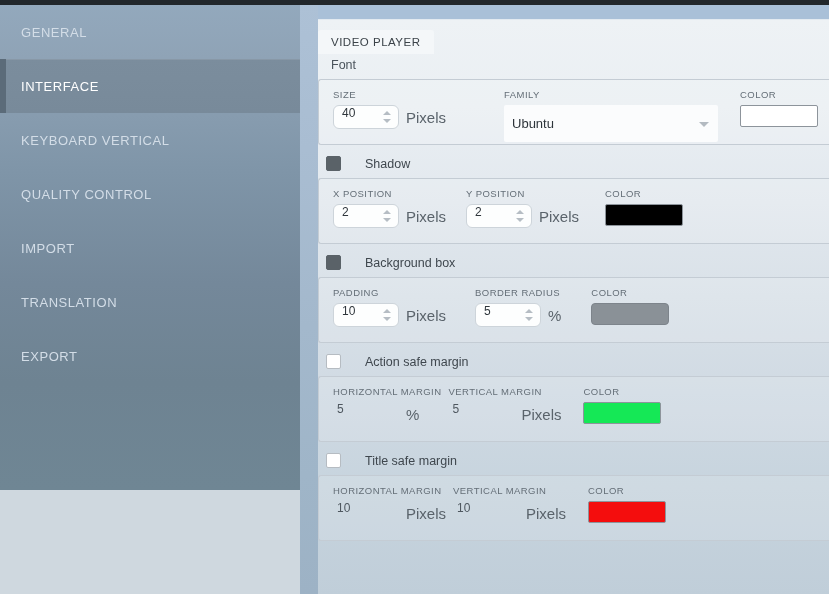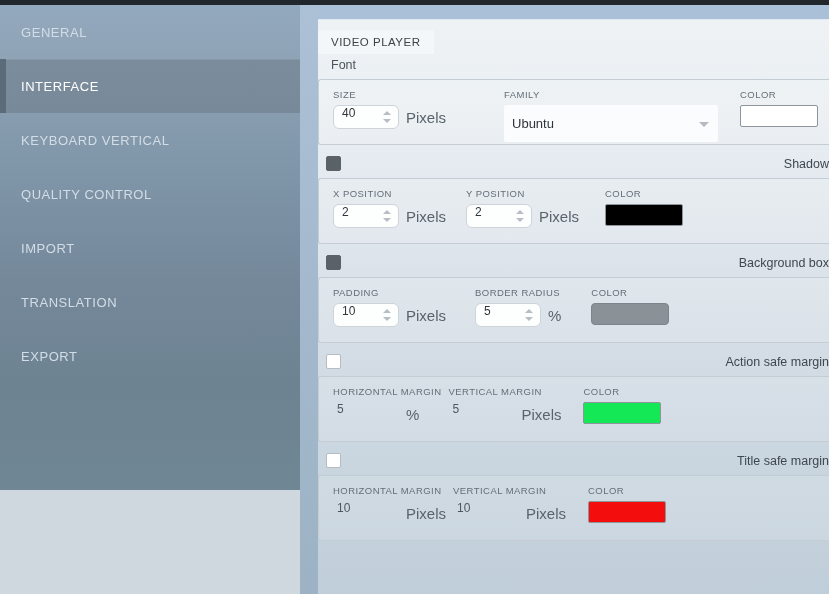--- a/index.html
+++ b/index.html
@@ -128,21 +128,20 @@
     font-size: 12.5px;
     color: #4a535b;
     padding: 10px 0 7px 13px;
   }
 
   .chk-row {
     display: flex;
     align-items: center;
     gap: 24px;
     padding: 11px 0 7px 8px;
-    justify-content: space-between;
   }
   .chkbox {
     width: 15px; height: 15px;
     border-radius: 2px;
     flex: 0 0 15px;
     cursor: pointer;
   }
   .chkbox.checked {
     background: #5a6268;
     border: 1px solid #5a6268;

